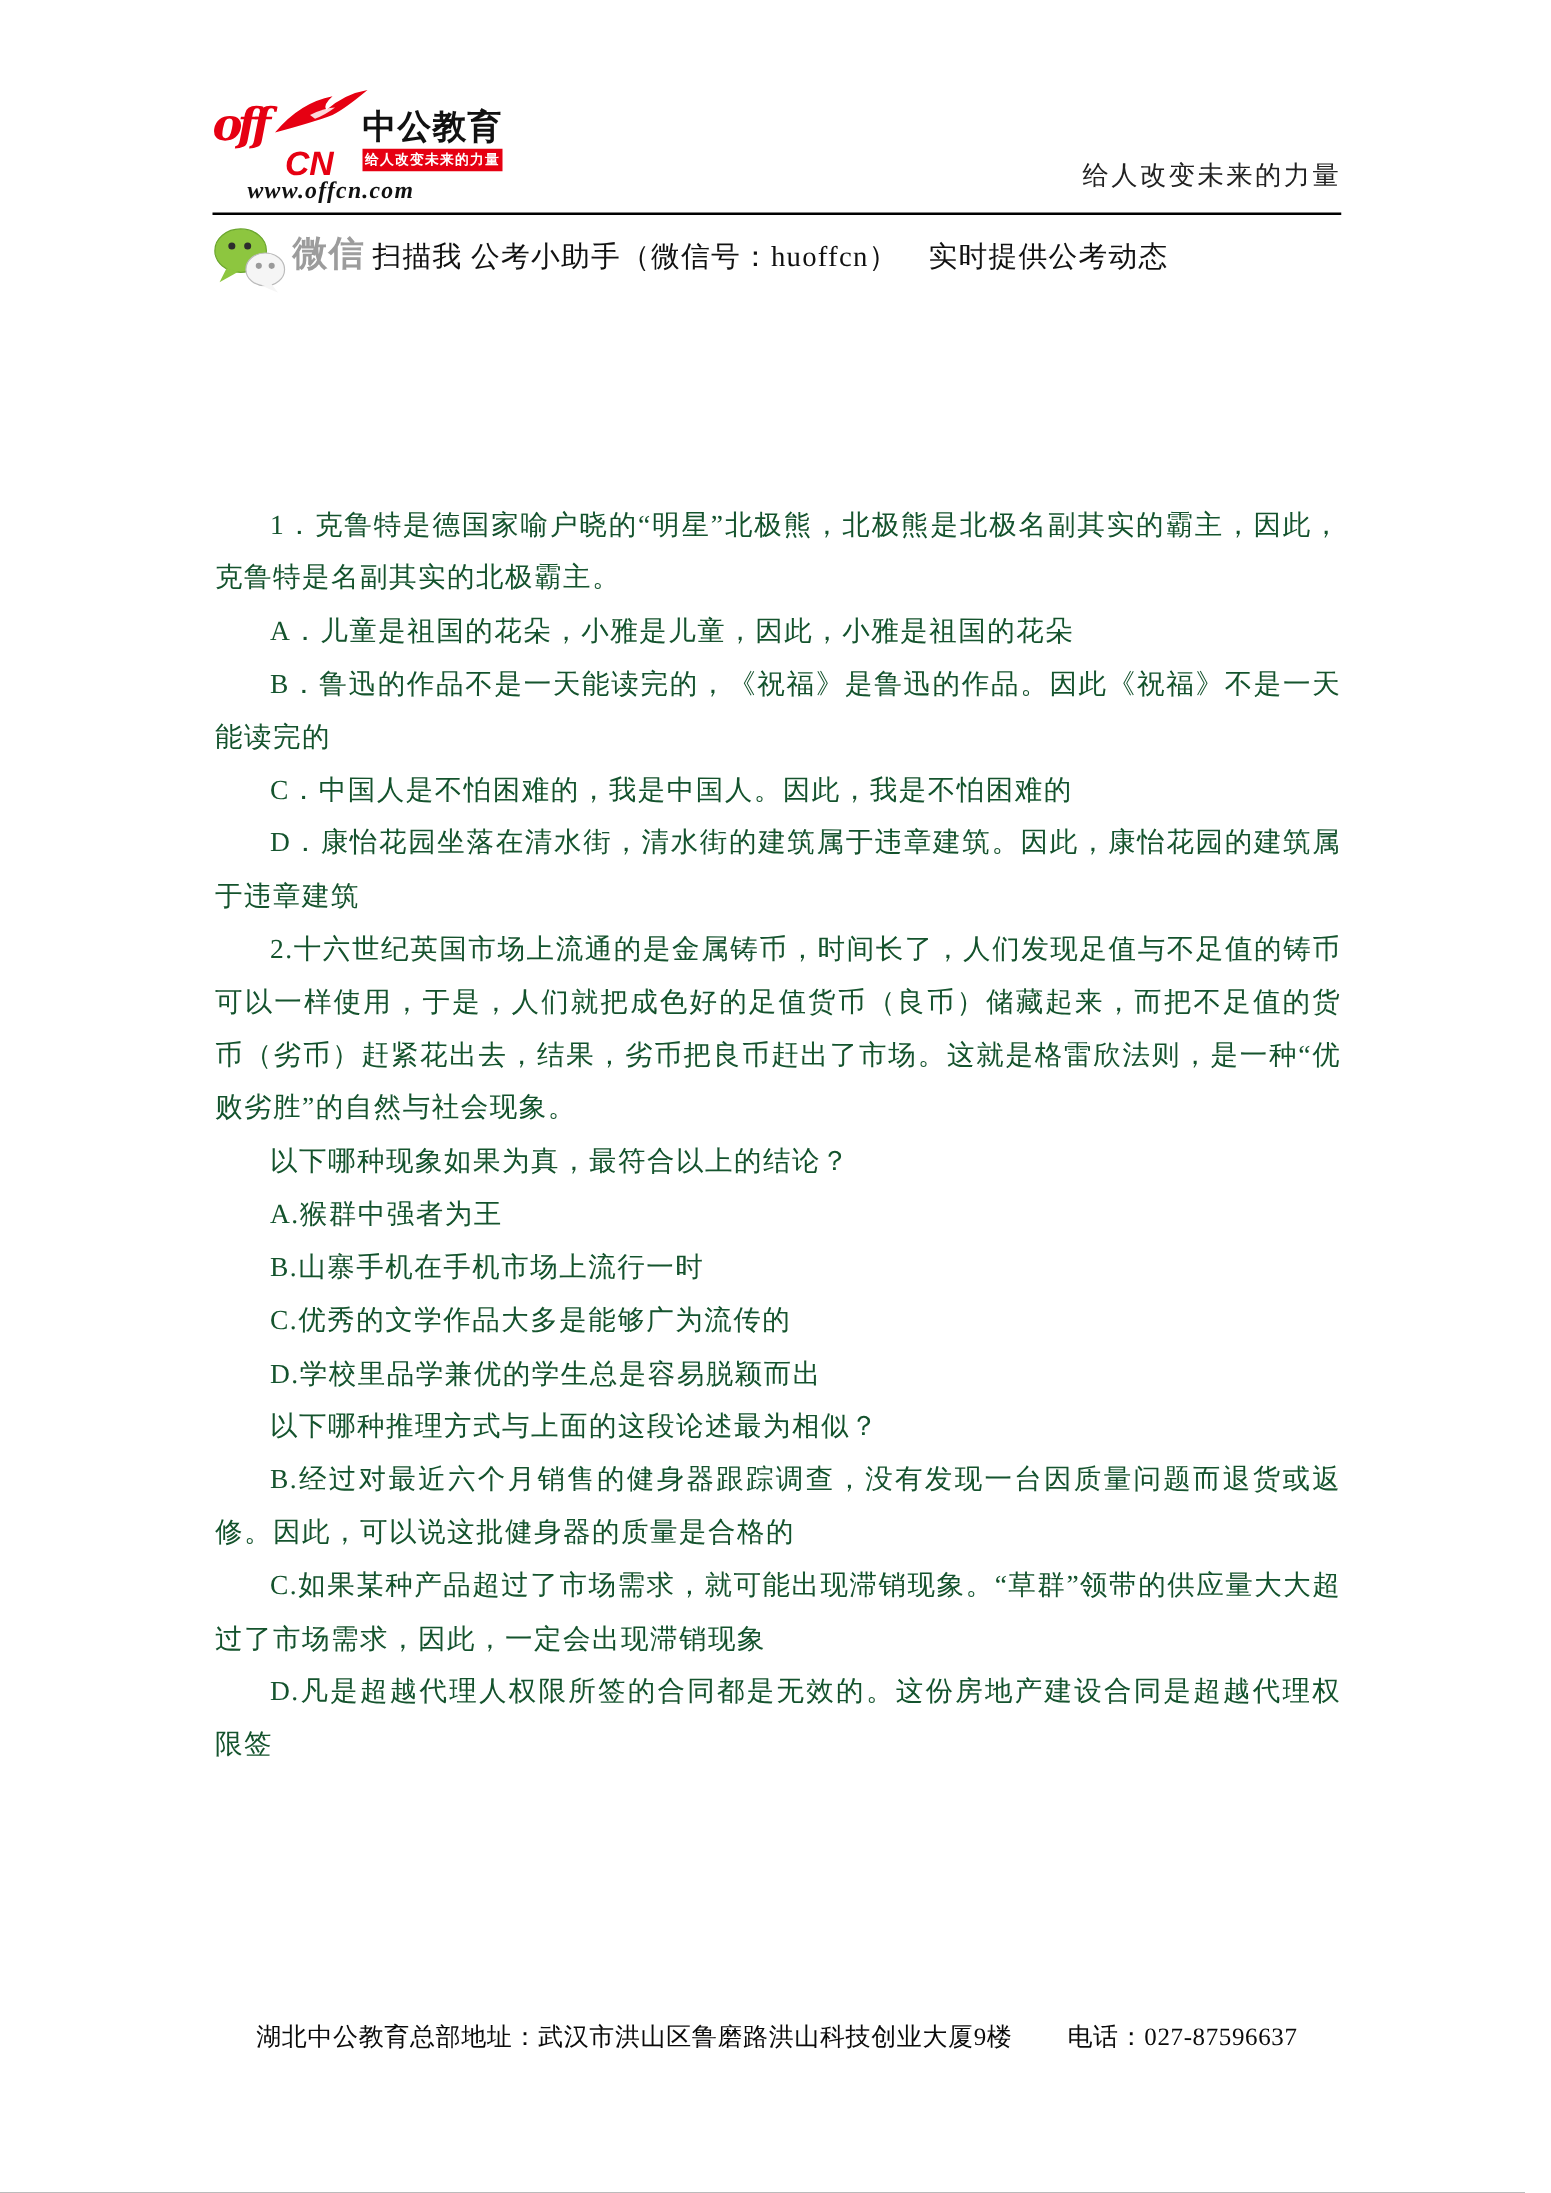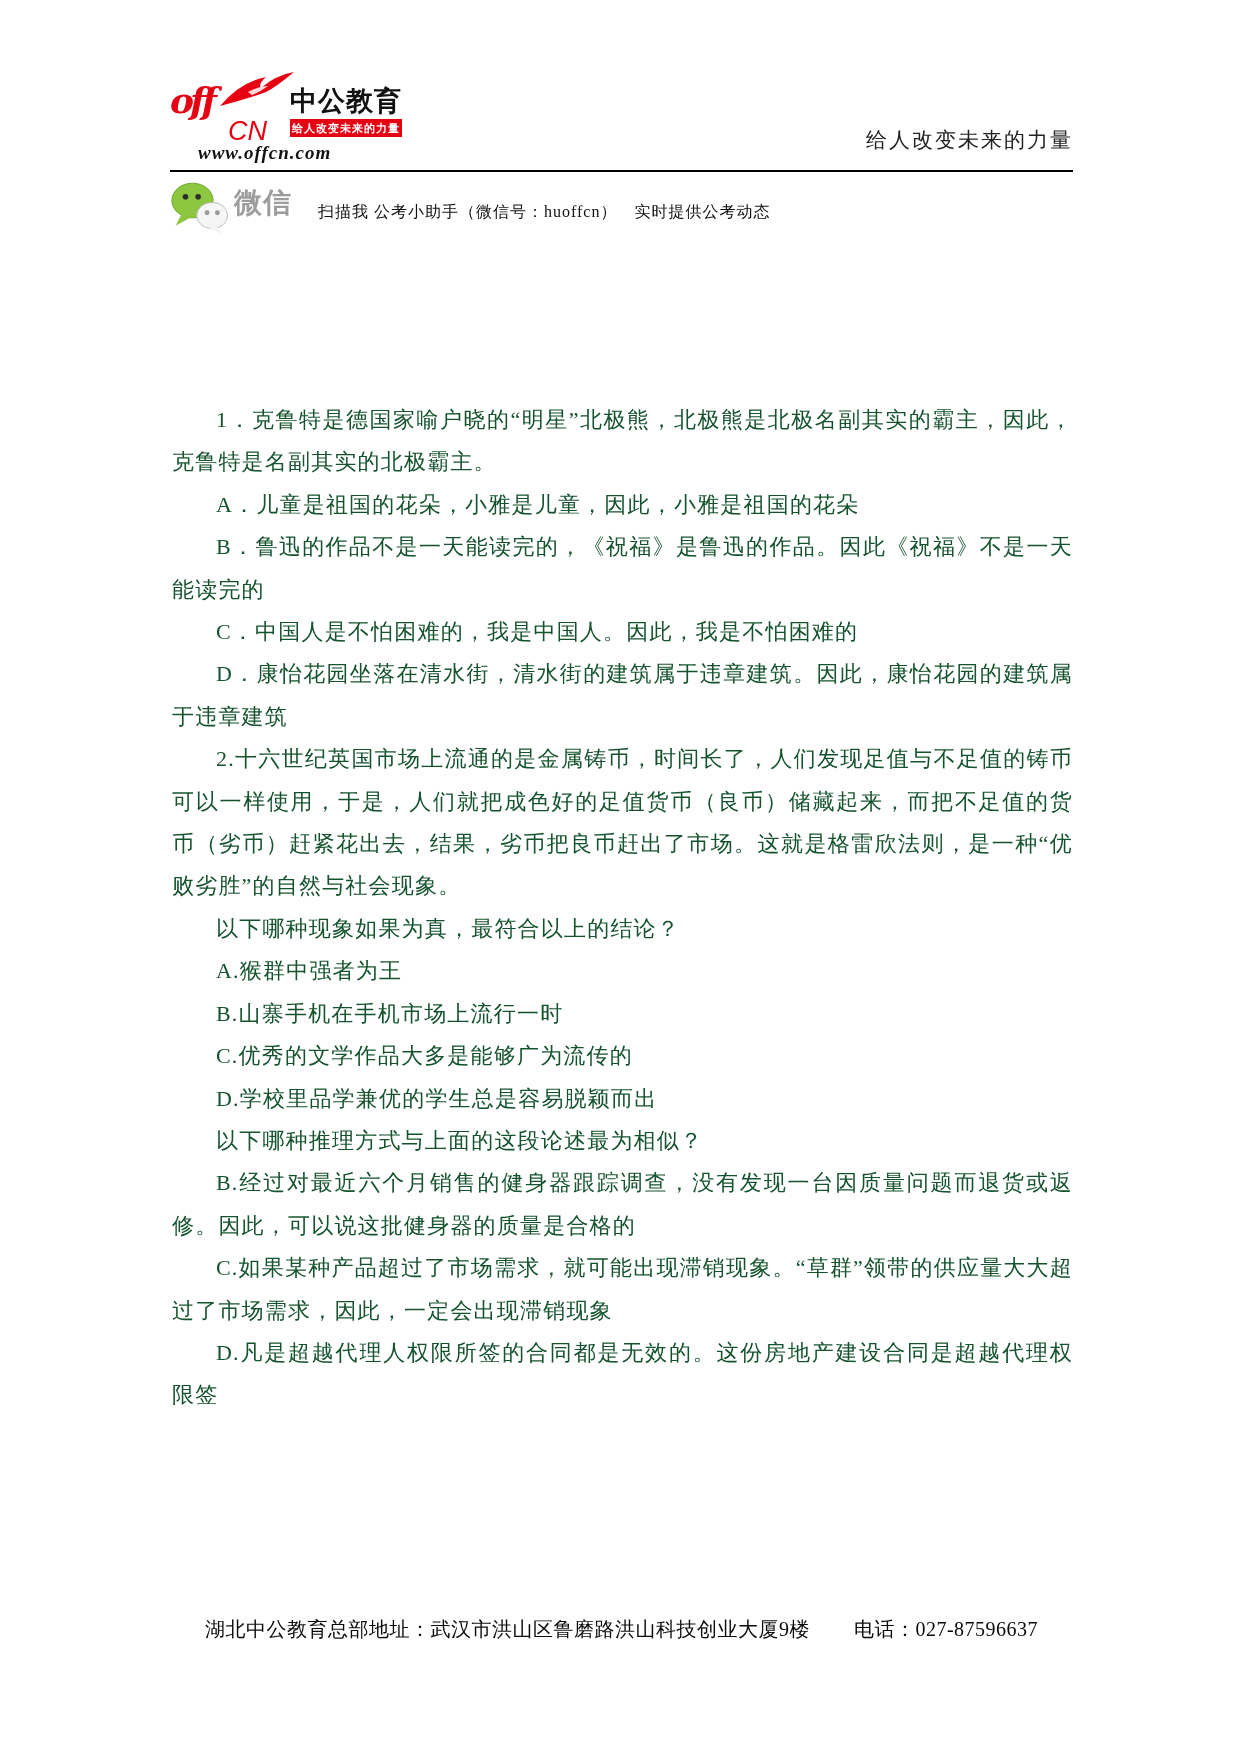--- a/index.html
+++ b/index.html
@@ -21,21 +21,21 @@
   .brand-script {
     position: absolute; left: 0; top: 4px;
     font-family: "DejaVu Serif", serif;
     font-style: italic; font-weight: bold;
     font-size: 36px; line-height: 1; color: #e60012;
     letter-spacing: -4px;
   }
   .brand-letters {
     position: absolute; left: 58px; top: 38px;
     font-family: "Liberation Sans", sans-serif;
-    font-style: italic; font-weight: normal;
+    font-style: italic; font-weight: bold;
     font-size: 27px; color: #e60012; letter-spacing: 0;
   }
   .flame-icon { position: absolute; left: 48px; top: -6px; }
   .logo-text { position: absolute; left: 120px; top: 10px; width: 118px; }
   .brand-name {
     font-family: "Liberation Sans", sans-serif;
     font-weight: bold; font-size: 27px; line-height: 30px;
     color: #111; letter-spacing: 1px; white-space: nowrap;
   }
   .slogan-banner {
@@ -61,22 +61,22 @@
 
   
   .wechat-bar { position: absolute; left: 170px; top: 178px; width: 903px; height: 62px; }
   .wechat-icon { position: absolute; left: 0; top: 2px; }
   .wechat-label {
     position: absolute; left: 64px; top: 6px;
     font-family: "Liberation Sans", sans-serif;
     font-weight: bold; font-size: 28px; color: #9c9c9c; letter-spacing: 1px;
   }
   .wechat-promo {
-    position: absolute; left: 128px; top: 24px;
-    font-size: 16px; color: #111; letter-spacing: 1px; white-space: nowrap; margin-left: 20px;
+    position: absolute; left: 128px; top: 12px;
+    font-size: 23px; color: #111; letter-spacing: 1px; white-space: nowrap;
   }
 
   
   .doc-body {
     position: absolute; left: 172px; top: 399px; width: 901px;
     font-size: 22px; line-height: 42.4px; letter-spacing: 1.2px;
     text-align: justify; color: #14532d;
   }
   .doc-body p { text-indent: 2em; word-break: break-all; }
 

